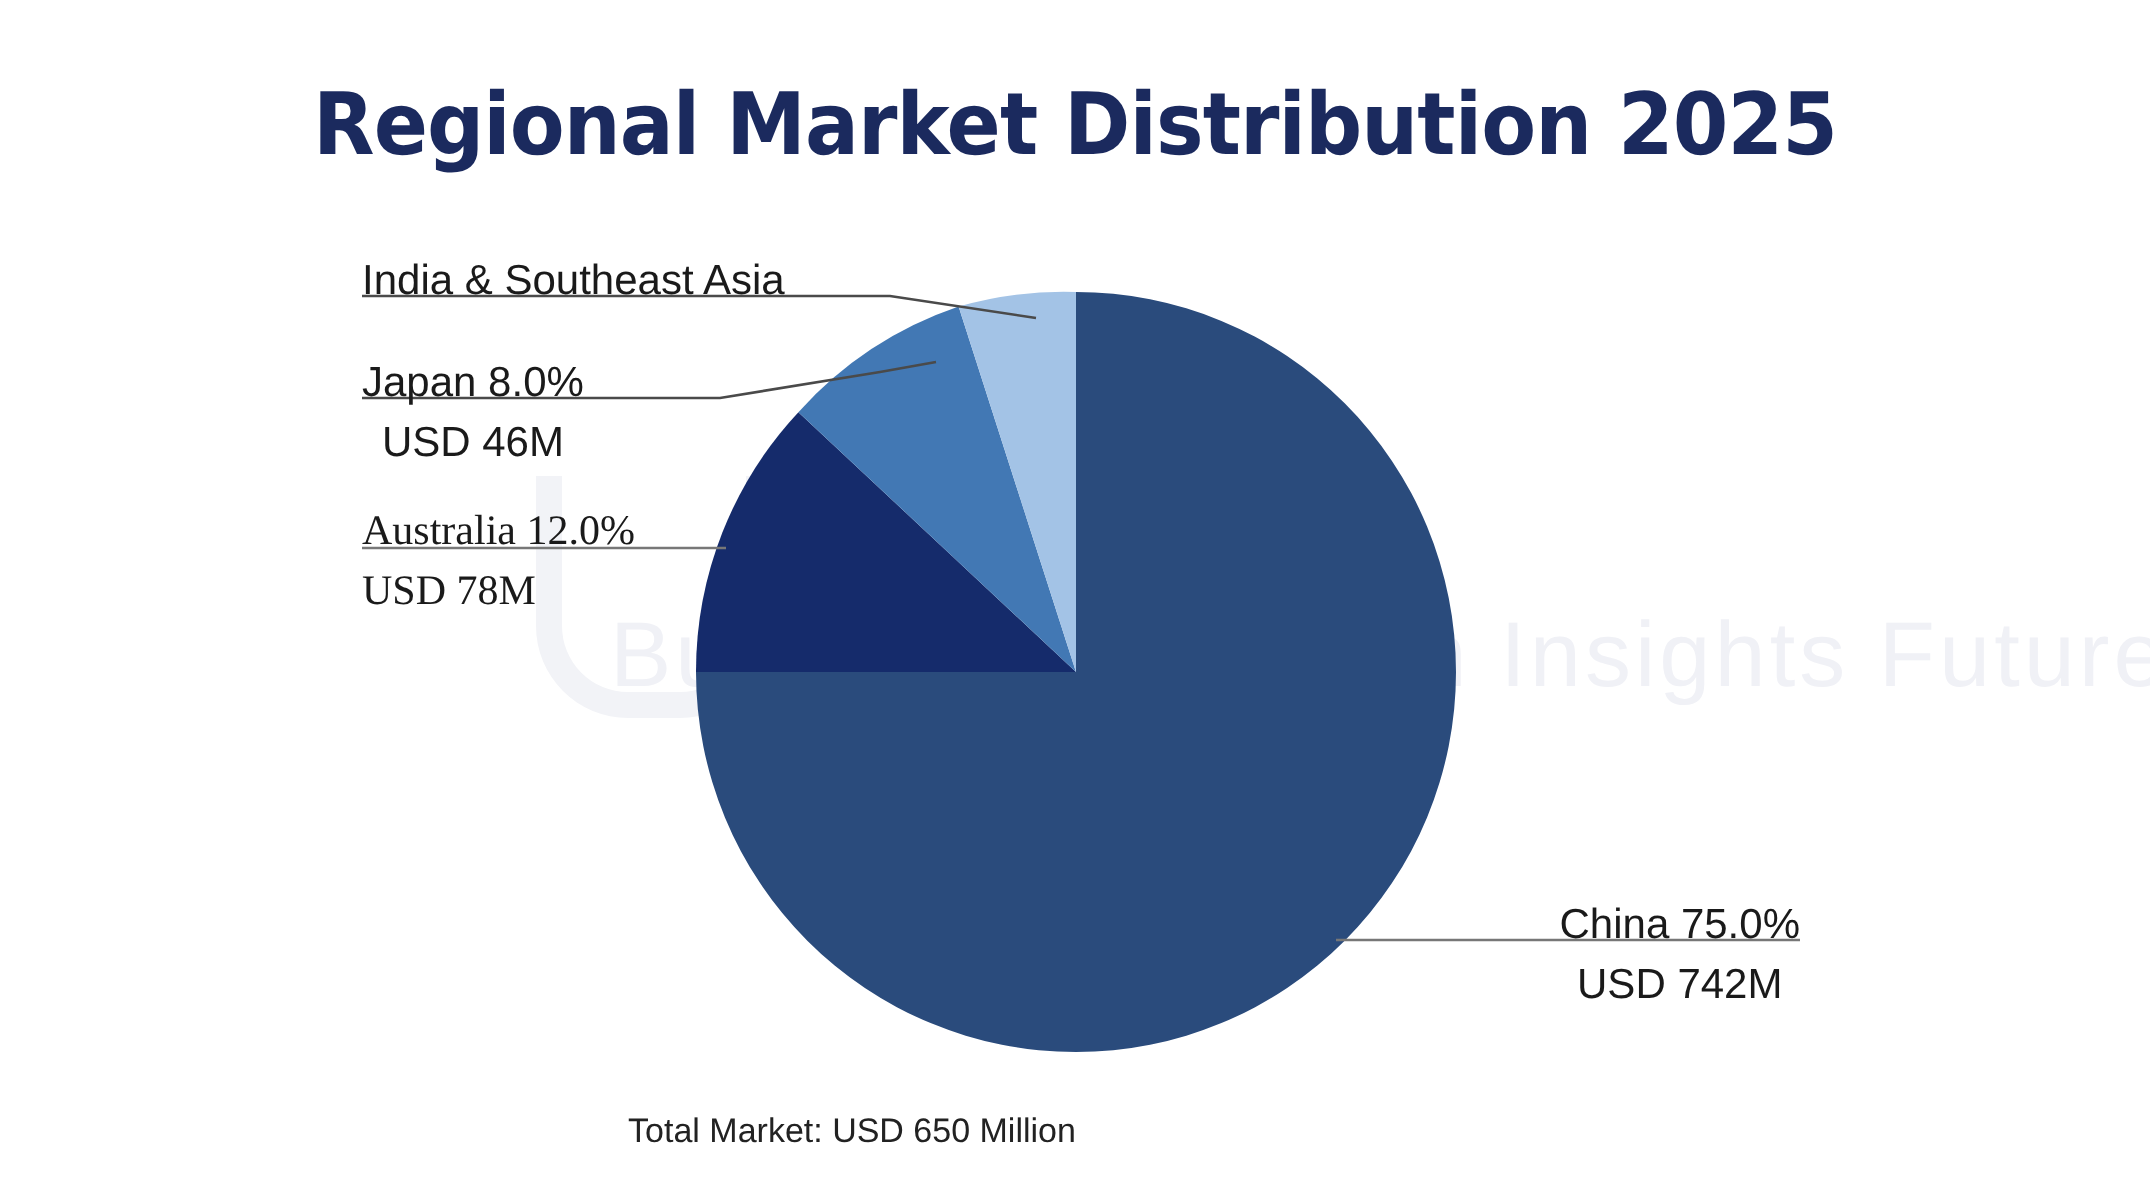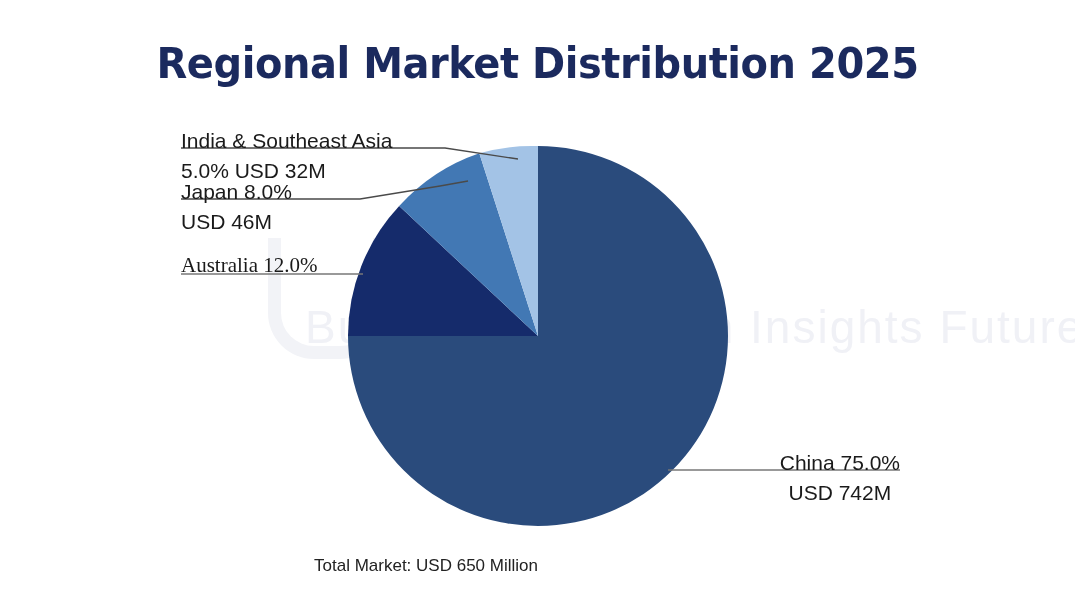--- a/index.html
+++ b/index.html
@@ -88,21 +88,21 @@
     font-size: 21px;
     color: #1a1a1a;
     line-height: 1.42;
     white-space: nowrap;
   }
   .callout .line1 { display: block; }
   .callout .line2 { display: block; }
   .callout.right { text-align: right; }
 
   #callout-india   { left: 181px; top: 126px; }
-  #callout-japan   { left: 181px; top: 177px; }
+  #callout-japan   { left: 181px; top: 177px; text-align: center; }
   #callout-australia { left: 181px; top: 251px; }
   #callout-china   { right: 175px; top: 448px; text-align: center; }
 
   
   #chart-footer {
     position: absolute;
     left: 0;
     top: 556px;
     width: 852px;
     text-align: center;
@@ -137,30 +137,30 @@
 
   <polyline points="181,199 360,199 440,186 468,181" fill="none" stroke="#4a4a4a" stroke-width="1.3"></polyline>
 
   <polyline points="181,274 363,274" fill="none" stroke="#777777" stroke-width="1.3"></polyline>
 
   <polyline points="668,470 900,470" fill="none" stroke="#777777" stroke-width="1.3"></polyline>
 </svg>
 
 <div class="callout" id="callout-india" style="color: rgb(26, 26, 26);">
   <span class="line1">India &amp; Southeast Asia</span>
-  <span class="line2">5.0%  USD 32M</span>
 </div>
 
 <div class="callout" id="callout-japan" style="color: rgb(26, 26, 26);">
   <span class="line1">Japan  8.0%</span>
   <span class="line2">USD 46M</span>
 </div>
 
 <div class="callout" id="callout-australia" style="color: rgb(26, 26, 26); font-family: Liberation Serif, serif;">
   <span class="line1">Australia  12.0%</span>
+  <span class="line2">USD 78M</span>
 </div>
 
 <div class="callout right" id="callout-china" style="color: rgb(26, 26, 26);">
   <span class="line1">China 75.0%</span>
   <span class="line2">USD 742M</span>
 </div>
 
 <div id="chart-footer">Total Market: USD 650 Million</div>
 
 </body></html>

